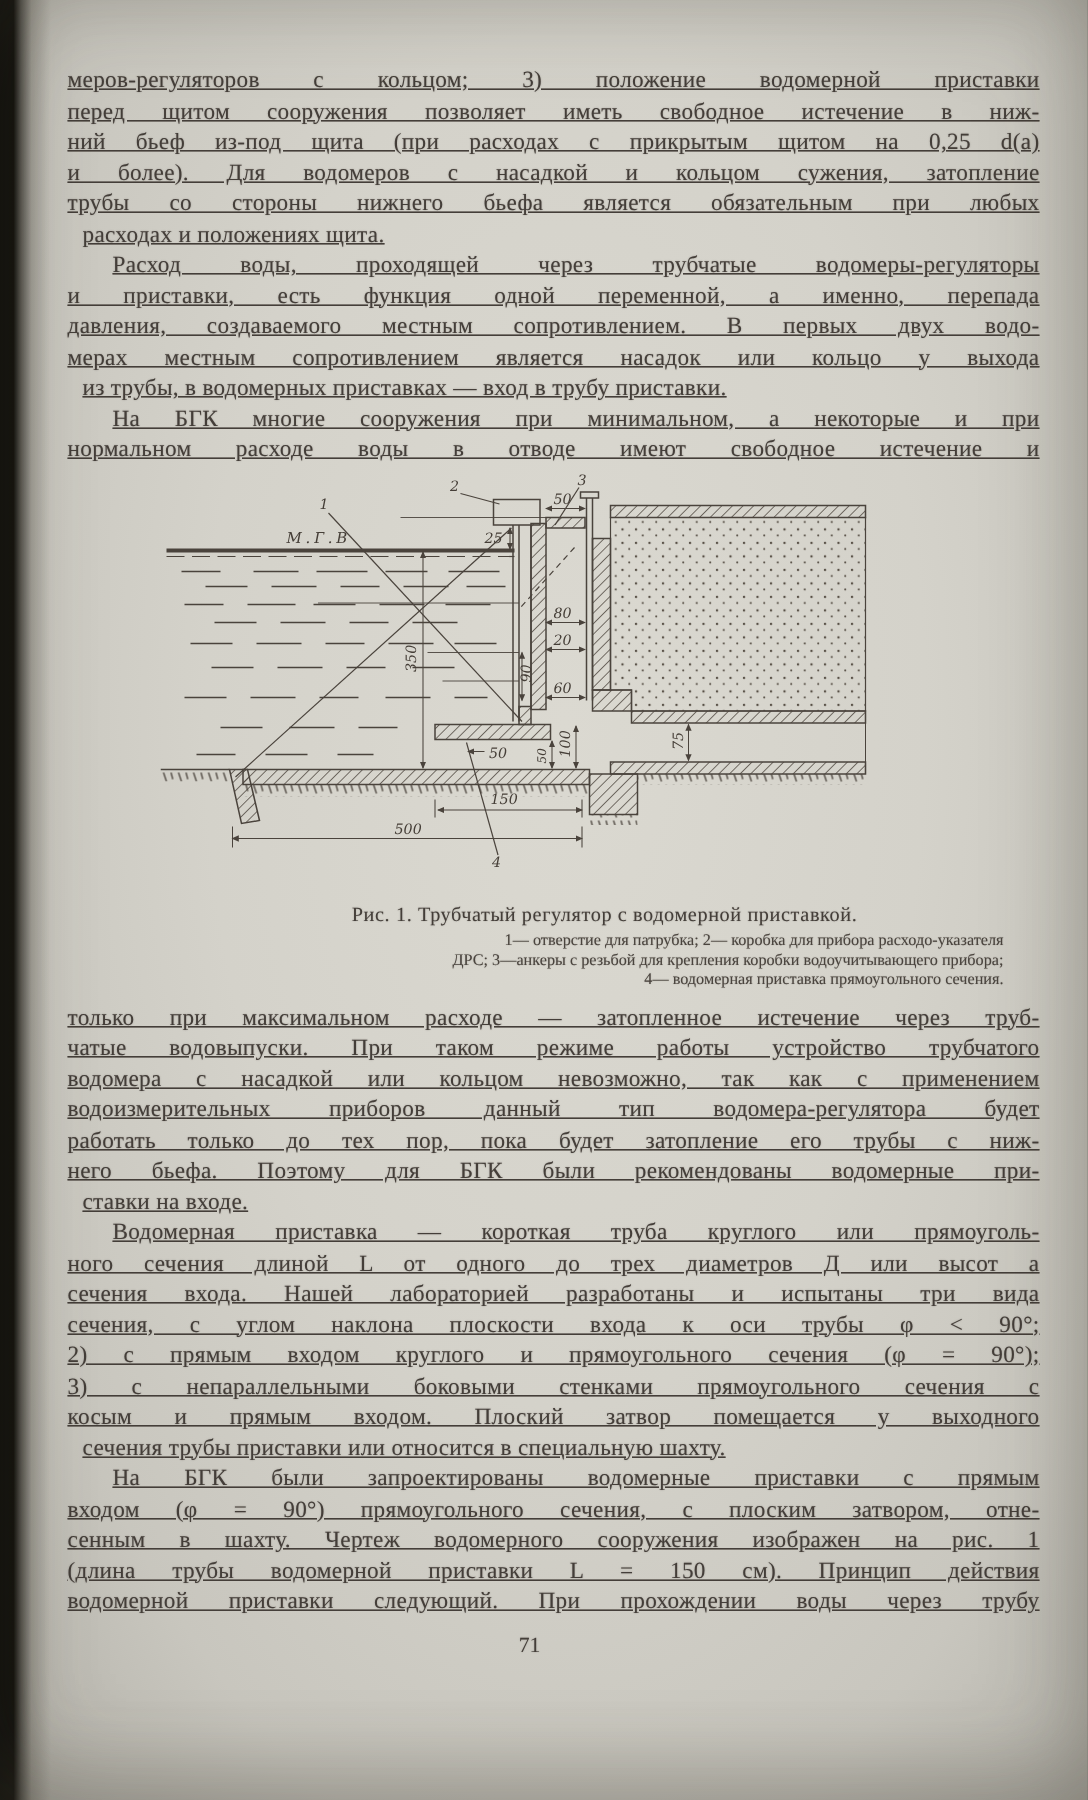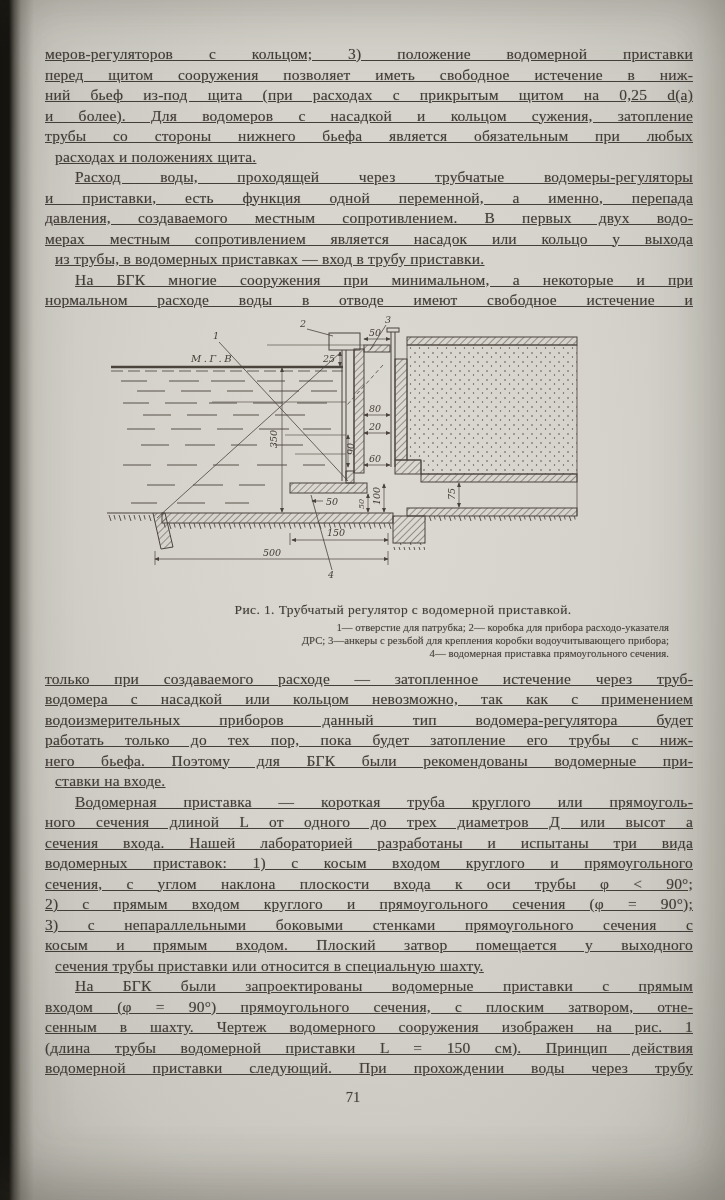--- a/index.html
+++ b/index.html
@@ -184,33 +184,33 @@
     </div>
 
     <div class="caption">Рис. 1. Трубчатый  регулятор с водомерной  приставкой.</div>
     <div class="legend">
       <div>1— отверстие для патрубка; 2— коробка для прибора расходо-указателя</div>
       <div>ДРС; 3—анкеры с резьбой для крепления коробки водоучитывающего прибора;</div>
       <div>4— водомерная приставка прямоугольного сечения.</div>
     </div>
 
     <div class="body2">
-      <div class="ln">только при создаваемого расходе — затопленное истечение через труб-</div>
+      <div class="ln">только при максимальном расходе — затопленное истечение через труб-</div>
+      <div class="ln">чатые водовыпуски. При таком режиме работы устройство трубчатого</div>
       <div class="ln">водомера с насадкой или кольцом невозможно, так как с применением</div>
       <div class="ln">водоизмерительных приборов данный тип водомера-регулятора будет</div>
       <div class="ln">работать только до тех пор, пока будет затопление его трубы с ниж-</div>
       <div class="ln">него бьефа. Поэтому для БГК были рекомендованы водомерные при-</div>
       <div class="ln end">ставки на входе.</div>
     </div>
 
     <div>
       <div class="ln ind">Водомерная приставка — короткая труба круглого или прямоуголь-</div>
       <div class="ln">ного сечения длиной L от одного до трех  диаметров Д или высот а</div>
       <div class="ln">сечения входа. Нашей лабораторией разработаны и испытаны три вида</div>
-      <div class="ln">водомерных приставок: 1) с косым входом круглого и прямоугольного</div>
       <div class="ln">сечения, с углом наклона плоскости входа к оси трубы φ &lt; 90°;</div>
       <div class="ln">2) с прямым входом  круглого и прямоугольного сечения  (φ = 90°);</div>
       <div class="ln">3) с непараллельными боковыми стенками прямоугольного сечения с</div>
       <div class="ln">косым и прямым входом.  Плоский затвор помещается  у выходного</div>
       <div class="ln end">сечения трубы приставки или относится в специальную шахту.</div>
     </div>
 
     <div>
       <div class="ln ind">На БГК были запроектированы водомерные приставки с прямым</div>
       <div class="ln">входом (φ = 90°) прямоугольного сечения,  с плоским затвором, отне-</div>

